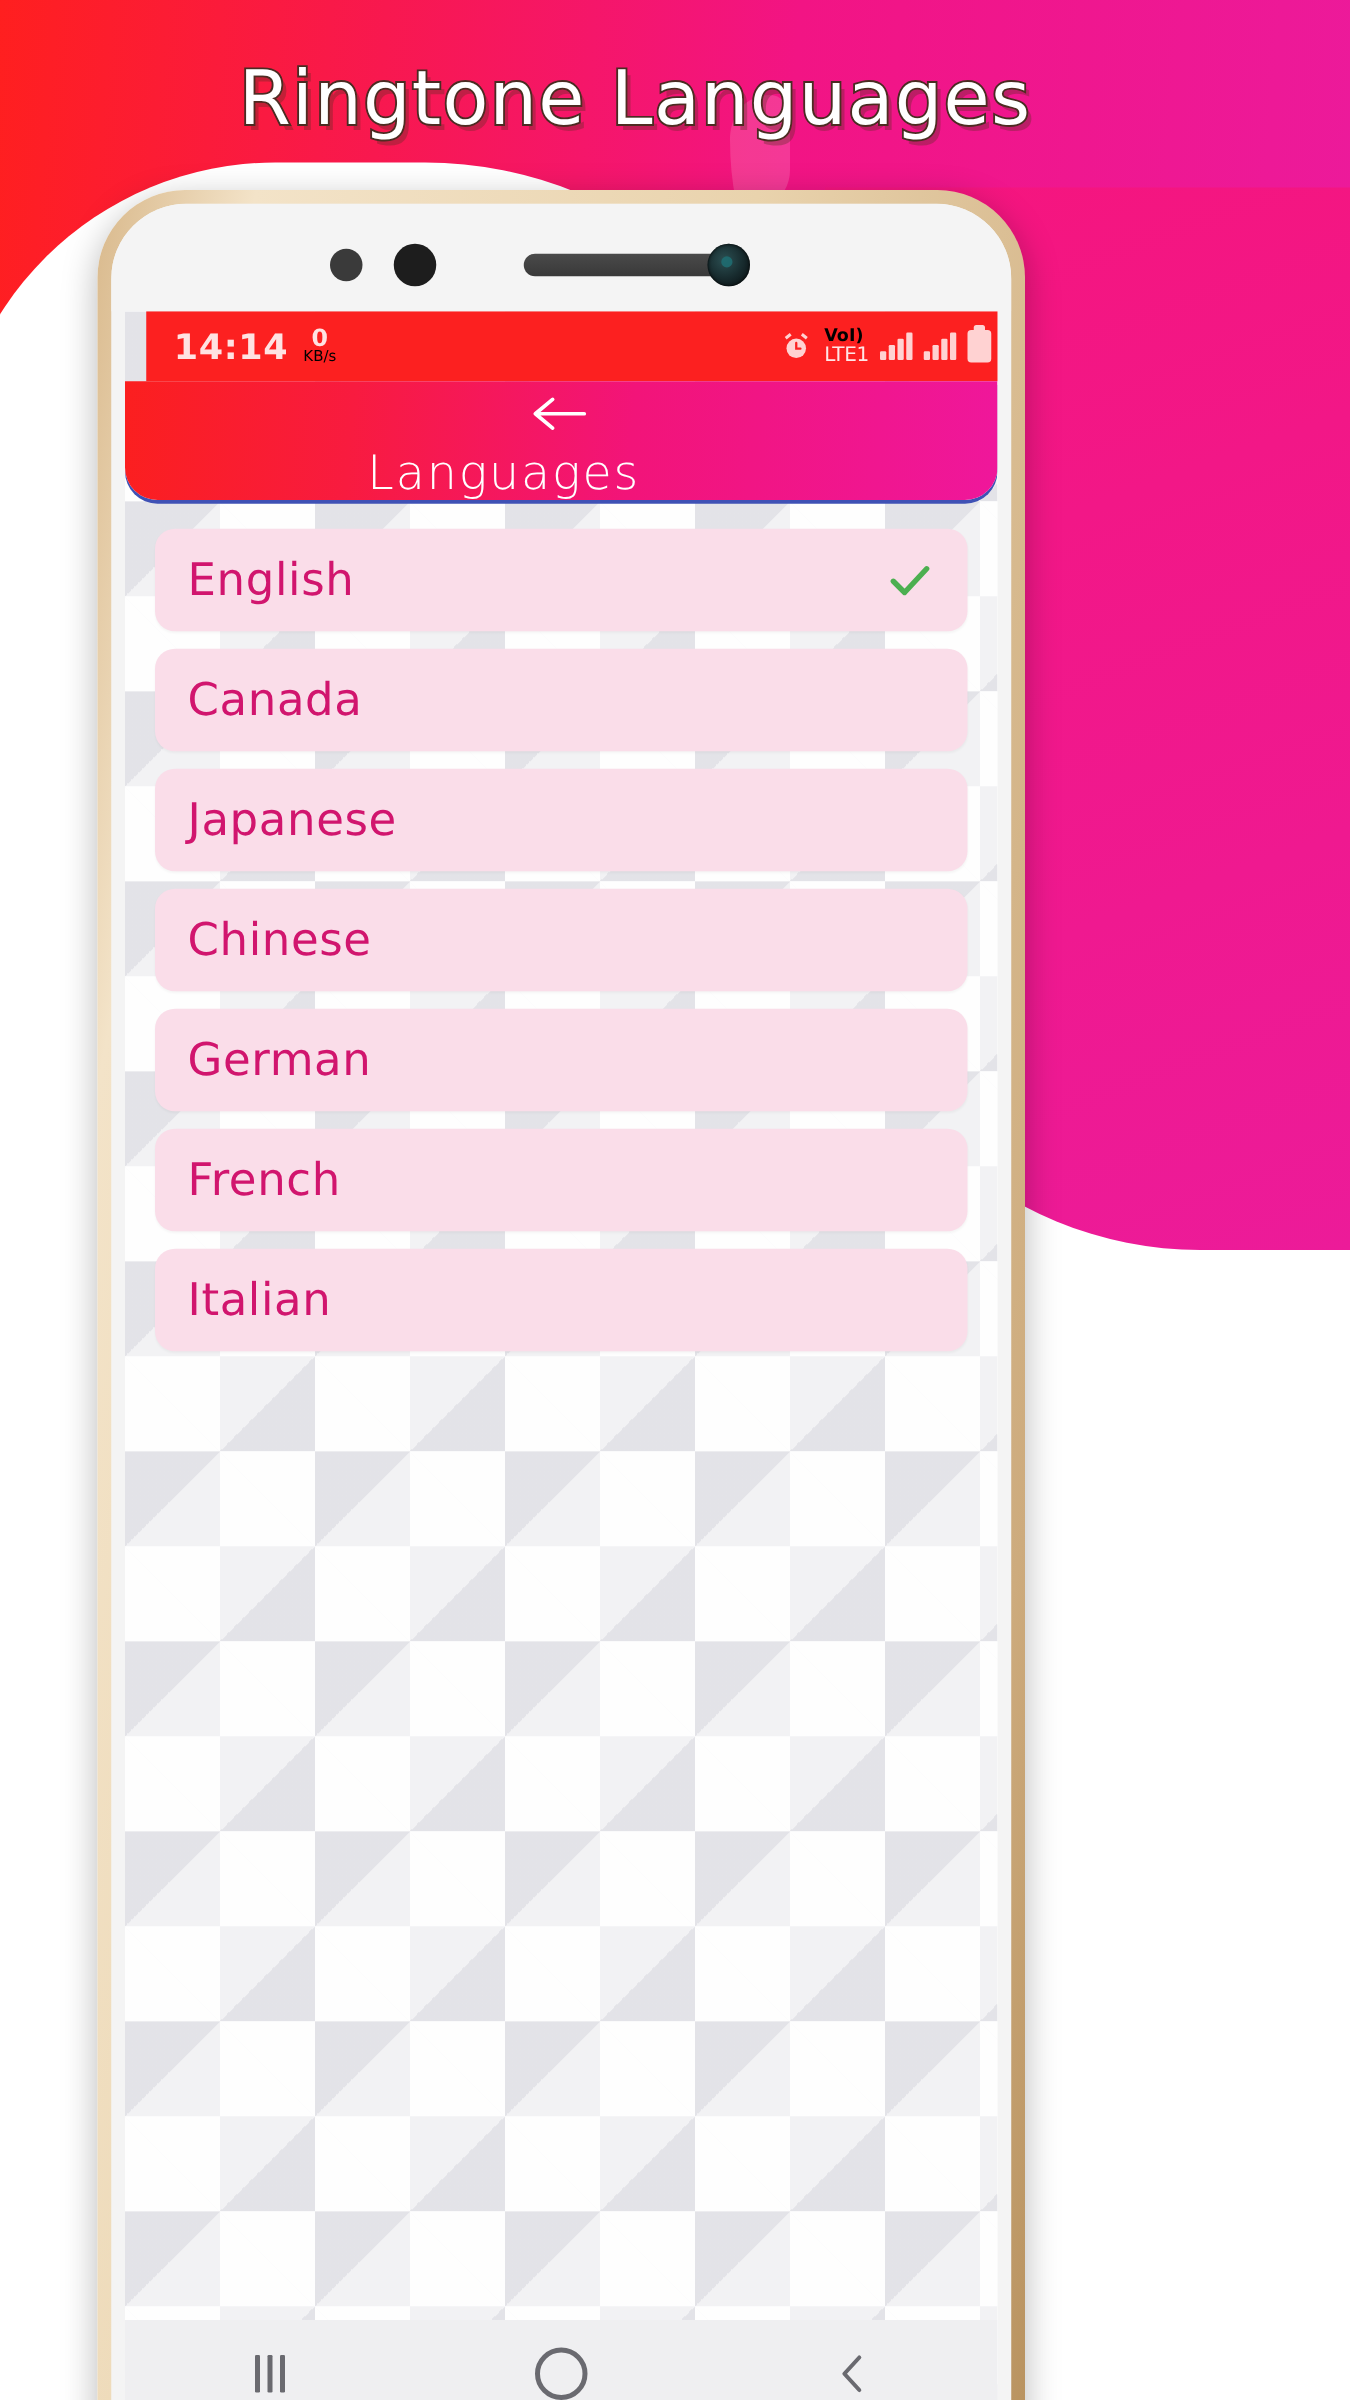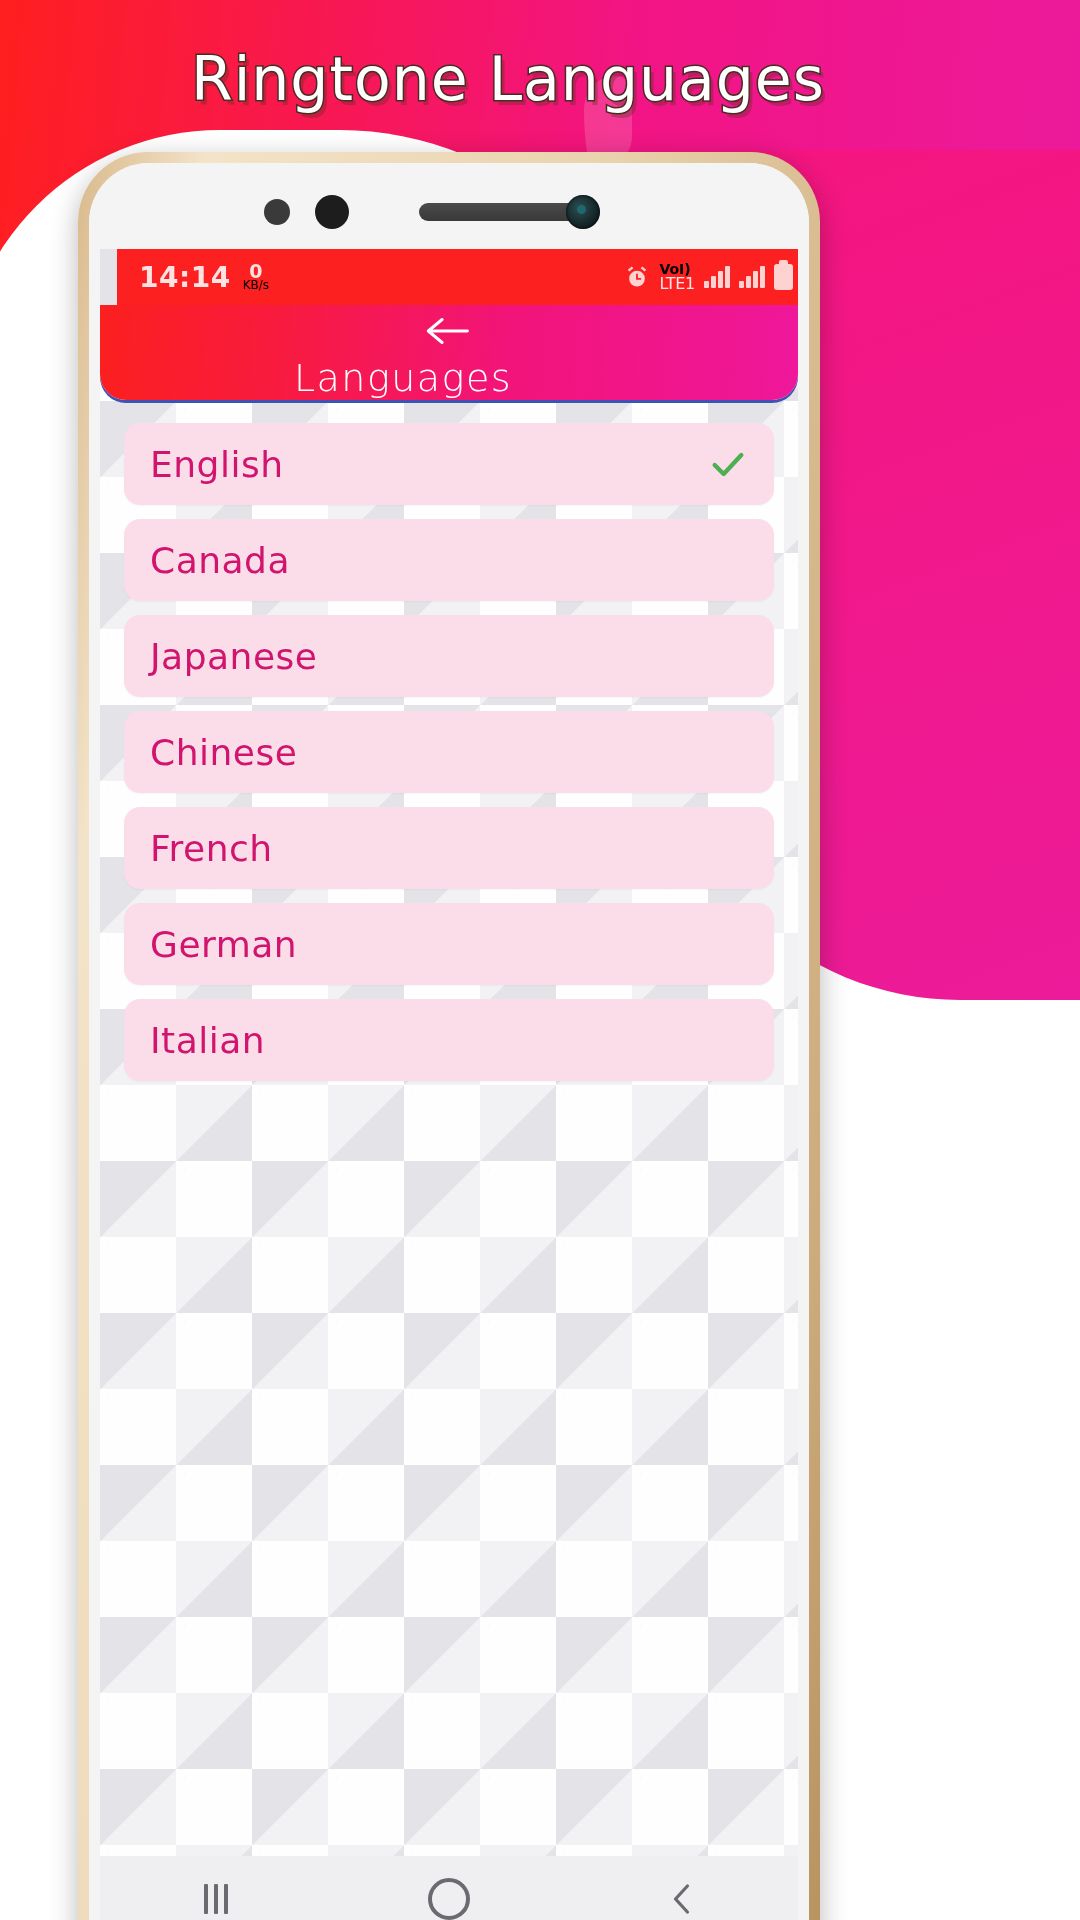--- a/index.html
+++ b/index.html
@@ -284,25 +284,25 @@
 
         <div class="lang-row">
           <span class="lang-label">Japanese</span>
         </div>
 
         <div class="lang-row">
           <span class="lang-label">Chinese</span>
         </div>
 
         <div class="lang-row">
+          <span class="lang-label">German</span>
+        </div>
+
+        <div class="lang-row">
           <span class="lang-label">French</span>
-        </div>
-
-        <div class="lang-row">
-          <span class="lang-label">German</span>
         </div>
 
         <div class="lang-row">
           <span class="lang-label">Italian</span>
         </div>
 
       </div>
 
       <div id="nav-bar">
         <div class="nav-btn">

